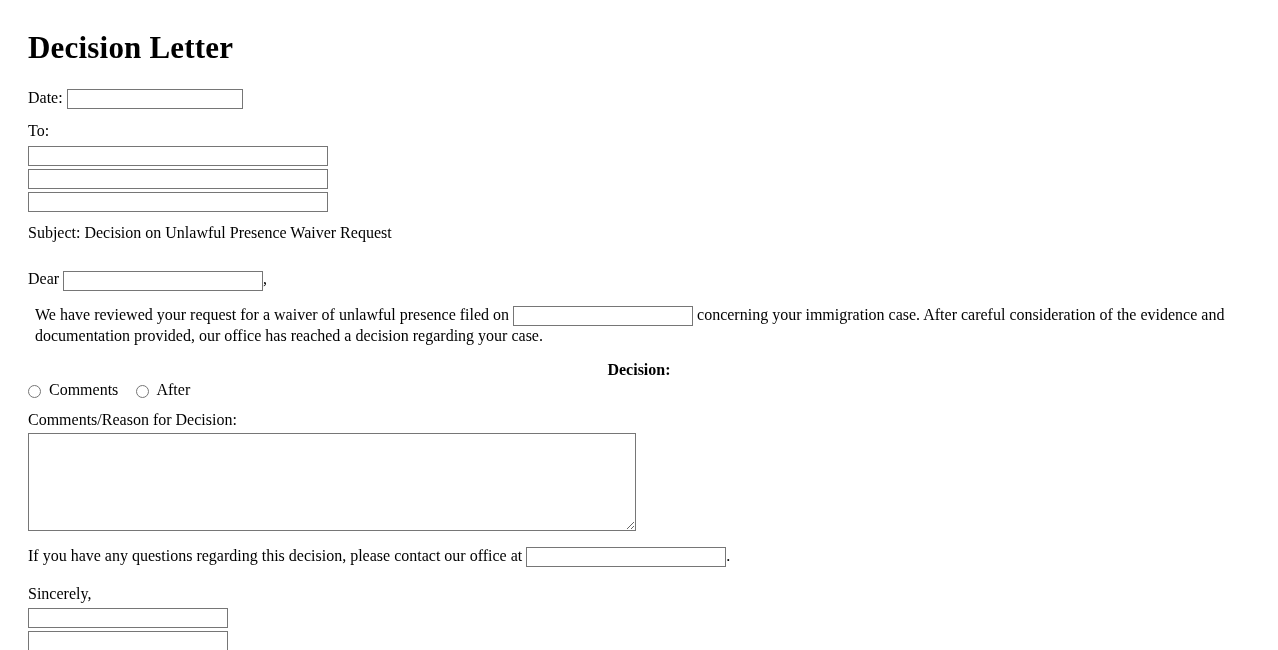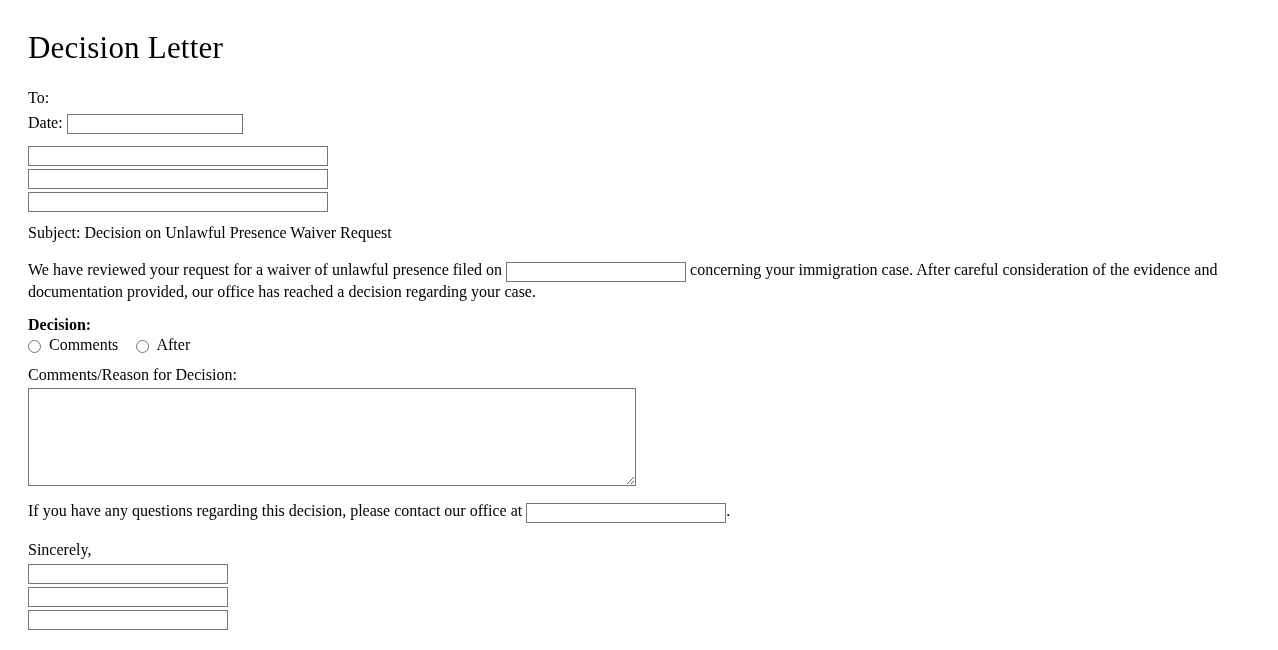--- a/index.html
+++ b/index.html
@@ -14,21 +14,21 @@
     font-size: 16px;
     color: #000000;
   }
   .page {
     padding: 16px 28px 20px 28px;
     box-sizing: border-box;
   }
   h1.title {
     font-family: "Liberation Serif", "DejaVu Serif", serif;
     font-size: 31px;
-    font-weight: normal;
+    font-weight: bold;
     margin: 14px 0 22px 0;
     letter-spacing: 0.2px;
   }
   .row {
     margin: 0 0 12px 0;
     line-height: 1.25;
   }
   input[type="text"] {
     font-family: "Liberation Serif", "DejaVu Serif", serif;
     font-size: 13px;
@@ -43,33 +43,34 @@
   .to-input { width: 300px; display: block; margin-bottom: 3px; }
   .dear-input { width: 200px; }
   .filed-input { width: 180px; }
   .contact-input { width: 200px; }
   .sign-input { width: 200px; display: block; margin-bottom: 3px; }
 
   .label-text { font-size: 16px; }
 
   .to-label { margin-bottom: 5px; }
 
-  .subject { margin: 0 0 18px 0; }
+  .subject { margin: 0 0 28px 0; }
 
   .dear-row { margin: 0 0 14px 0; }
 
   .para {
-    margin: 0 0 14px 0;
+    margin: 0 0 14px 7px;
     line-height: 1.3;
     max-width: 1220px;
   }
 
   .decision-label {
     font-weight: bold;
     margin: 0 0 2px 0;
+    text-align: center;
   }
   .radio-group {
     margin: 0 0 12px 0;
   }
   .radio-group label {
     margin-right: 14px;
     font-size: 16px;
     cursor: pointer;
   }
   input[type="radio"] {
@@ -97,35 +98,39 @@
 
   .sincerely { margin: 16px 0 5px 0; }
 </style>
 </head>
 <body>
 
 <div class="page">
 
   <h1 class="title">Decision Letter</h1>
 
-  <div class="row to-label">To:</div>
-
   <div class="row">
     <span class="label-text">Date:</span>
     <input type="text" class="date-input" value="" placeholder="" style="">
   </div>
+
+  <div class="row to-label">To:</div>
 
   <div class="row">
     <input type="text" class="to-input" value="" placeholder="" style="">
     <input type="text" class="to-input" value="" placeholder="" style="">
     <input type="text" class="to-input" value="" placeholder="" style="">
   </div>
 
   <div class="subject">Subject: Decision on Unlawful Presence Waiver Request</div>
 
+  <div class="dear-row">
+    <span class="label-text">Dear</span>
+    <input type="text" class="dear-input" value="" placeholder="" style=""><span class="label-text">,</span>
+  </div>
 
   <div class="para">
     <span>We have reviewed your request for a waiver of unlawful presence filed on</span>
     <input type="text" class="filed-input" value="" style="">
     <span>concerning your immigration case. After careful consideration of the evidence and documentation provided, our office has reached a decision regarding your case.</span>
   </div>
 
   <div class="decision-label">Decision:</div>
 
   <div class="radio-group">

